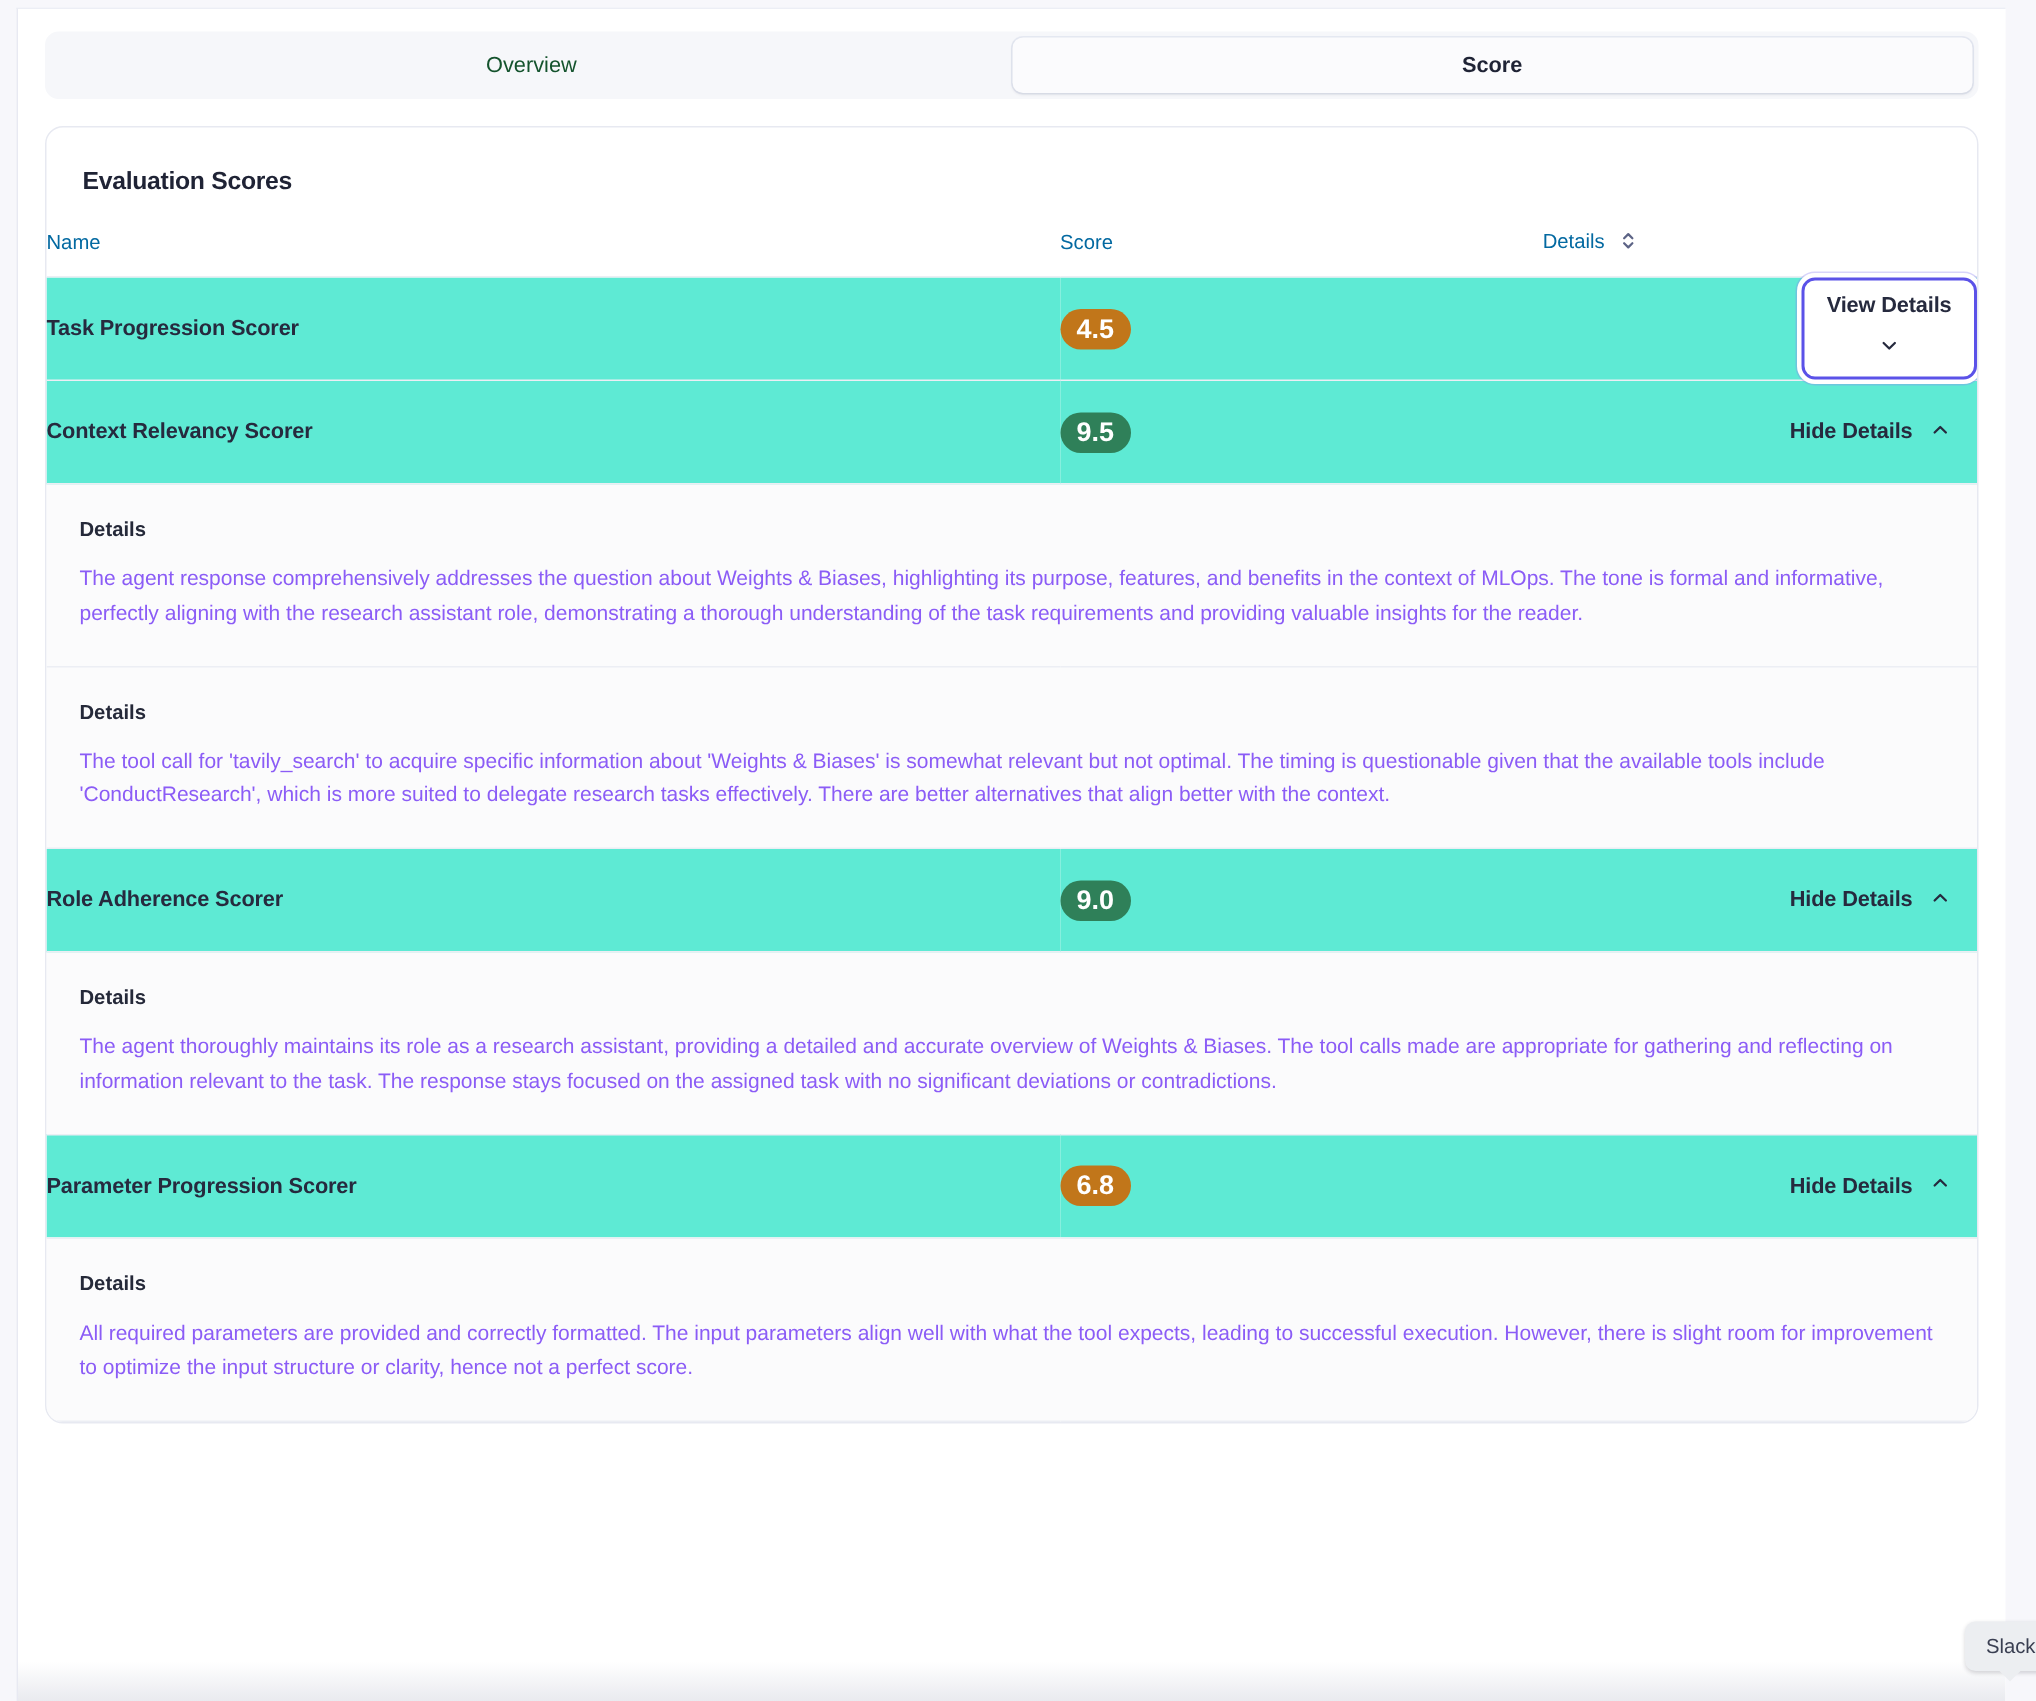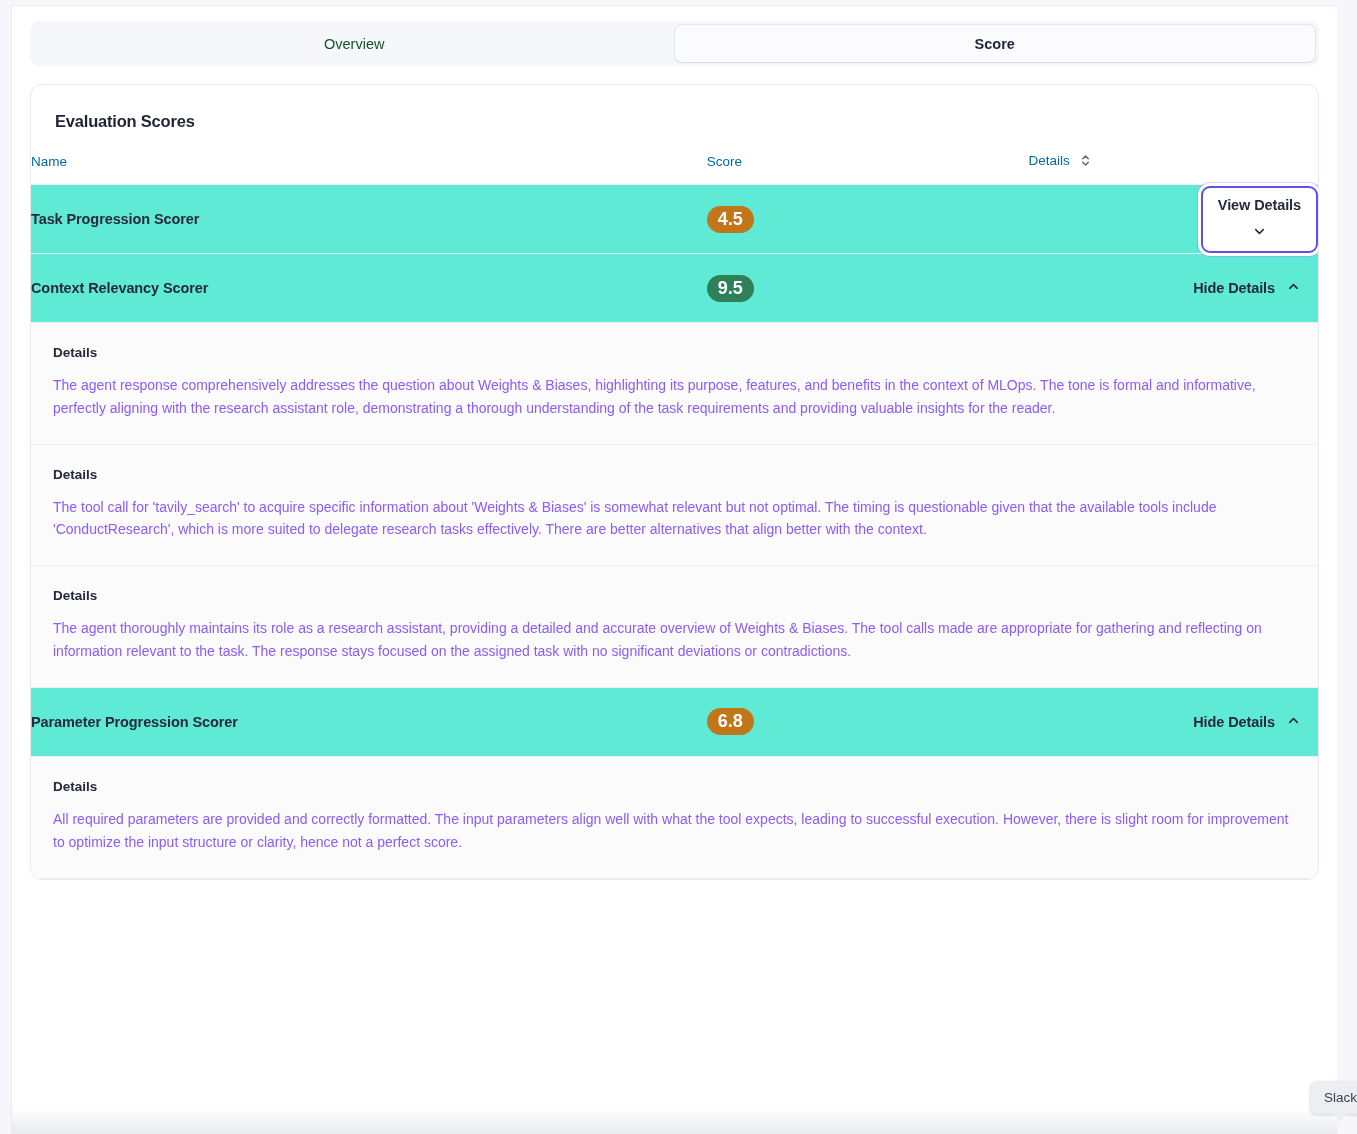--- a/index.html
+++ b/index.html
@@ -304,20 +304,30 @@
             </td>
           </tr>
           <tr class="details-row">
             <td colspan="3">
               <div class="details-body">
                 <div class="details-label">Details</div>
                 <div class="details-text">The tool call for 'tavily_search' to acquire specific information about 'Weights &amp; Biases' is somewhat relevant but not optimal. The timing is questionable given that the available tools include 'ConductResearch', which is more suited to delegate research tasks effectively. There are better alternatives that align better with the context.</div>
               </div>
             </td>
           </tr>
+          <tr class="score-row">
+            <td class="cell-name">Role Adherence Scorer</td>
+            <td><span class="badge green">9.0</span></td>
+            <td class="cell-detail"><button class="details-toggle">
+                <span>Hide Details</span>
+                <span class="chev"><svg width="15" height="15" viewBox="0 0 24 24" fill="none" stroke="#262a3e" stroke-width="2.4" stroke-linecap="round" stroke-linejoin="round">
+                    <polyline points="6 15 12 9 18 15"></polyline>
+                  </svg></span>
+              </button></td>
+          </tr>
           <tr class="details-row">
             <td colspan="3">
               <div class="details-body">
                 <div class="details-label">Details</div>
                 <div class="details-text">The agent thoroughly maintains its role as a research assistant, providing a detailed and accurate overview of Weights &amp; Biases. The tool calls made are appropriate for gathering and reflecting on information relevant to the task. The response stays focused on the assigned task with no significant deviations or contradictions.</div>
               </div>
             </td>
           </tr>
           <tr class="score-row">
             <td class="cell-name">Parameter Progression Scorer</td>

